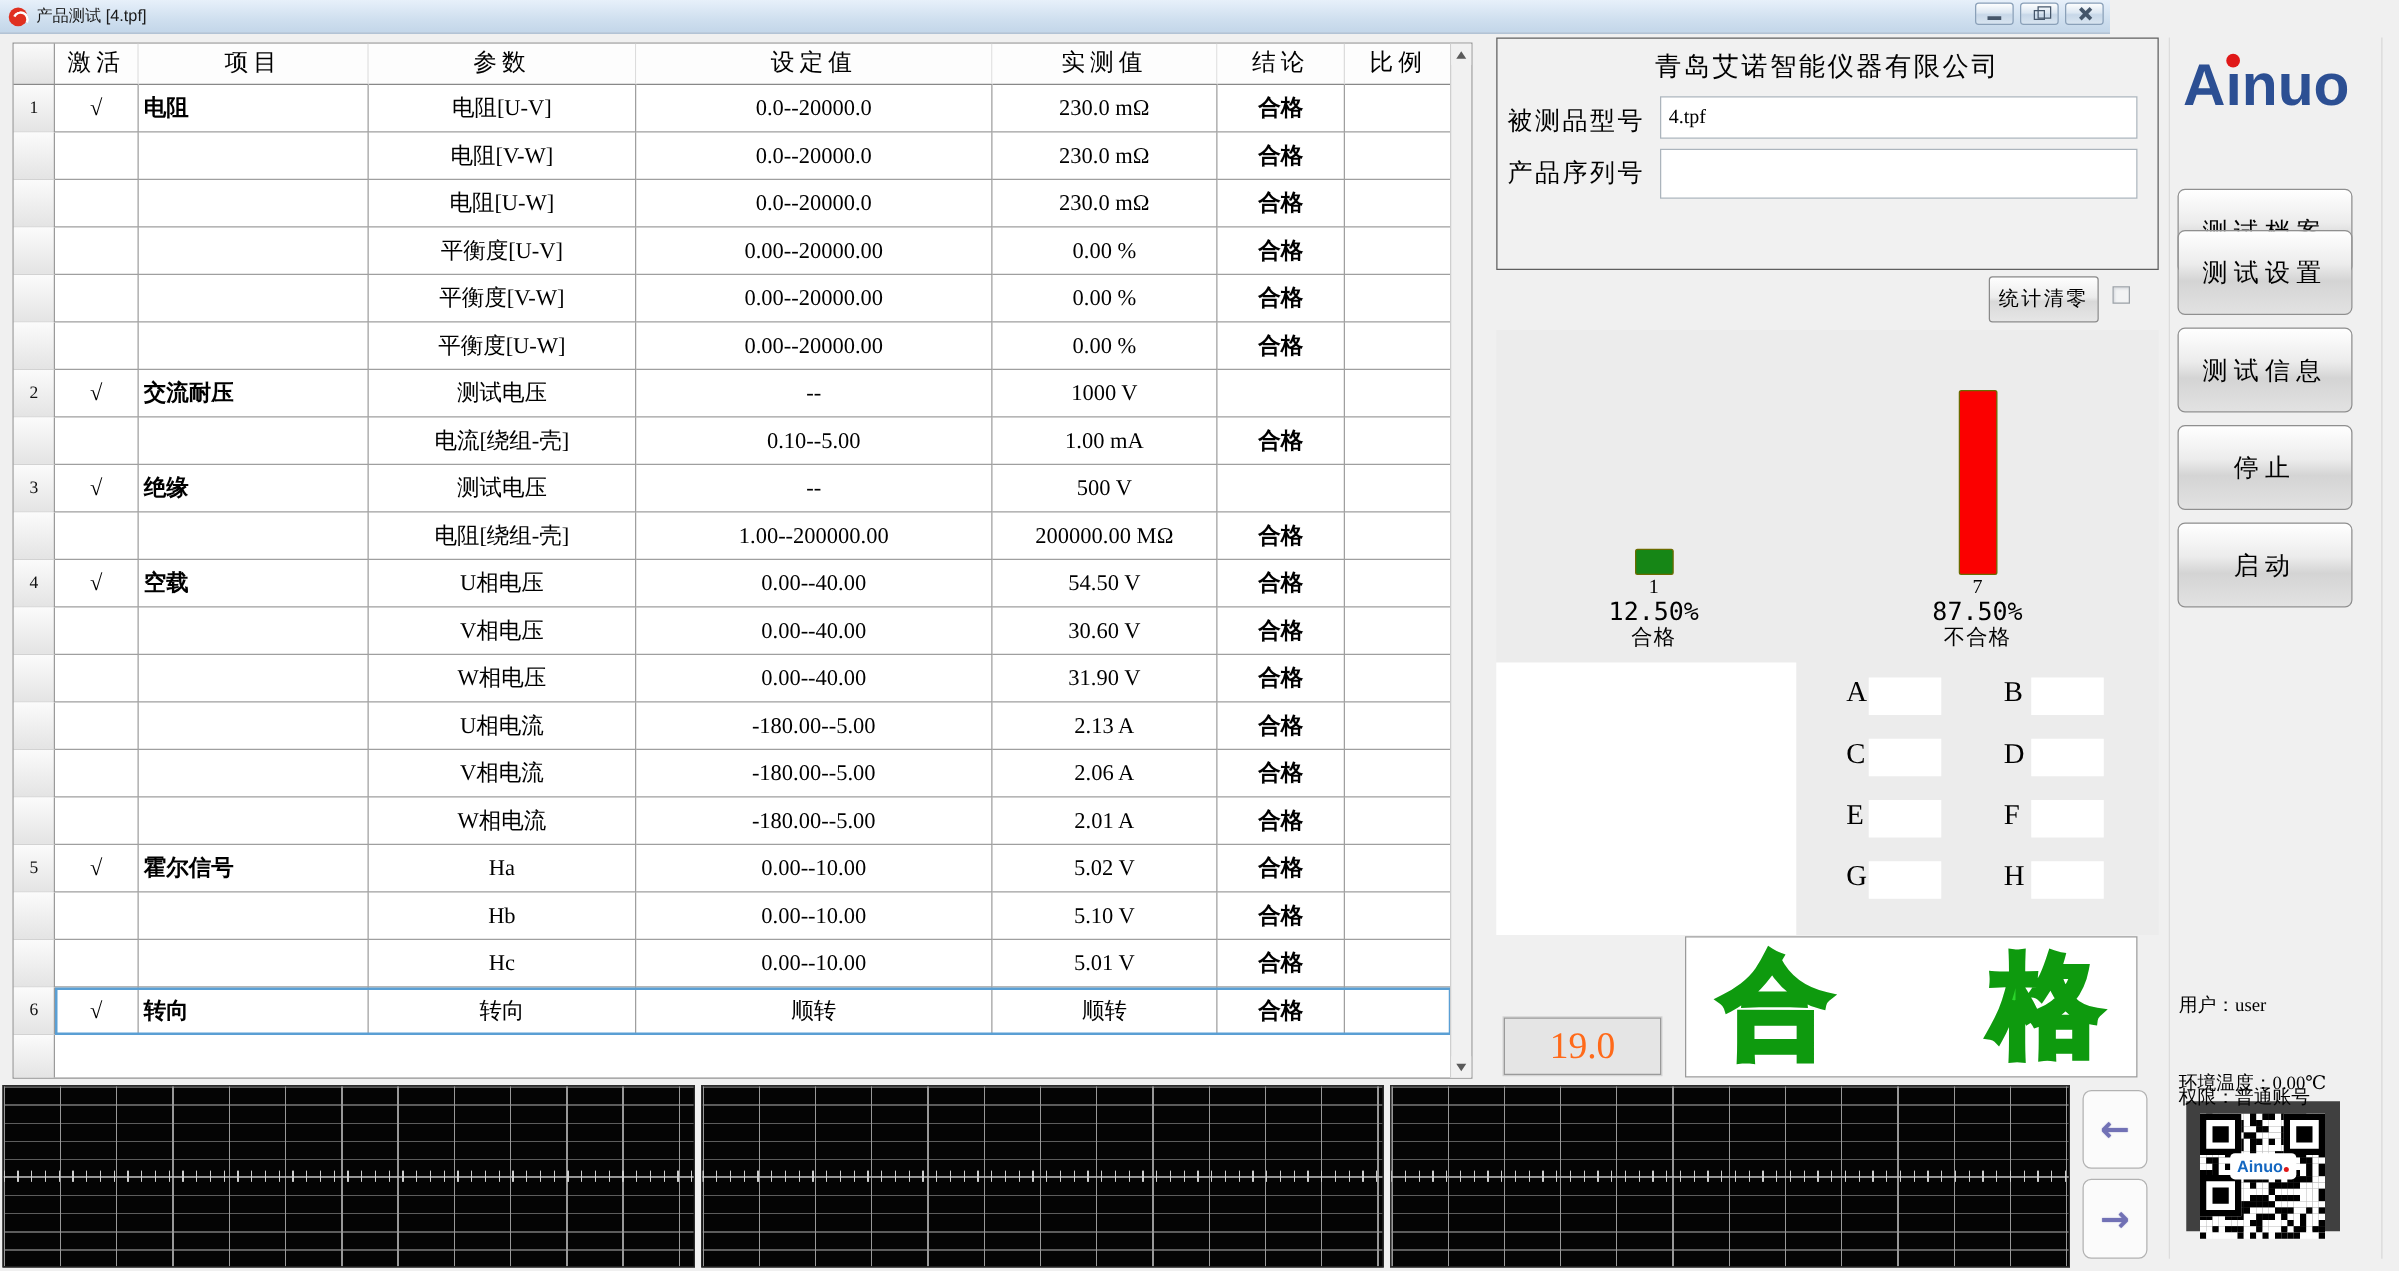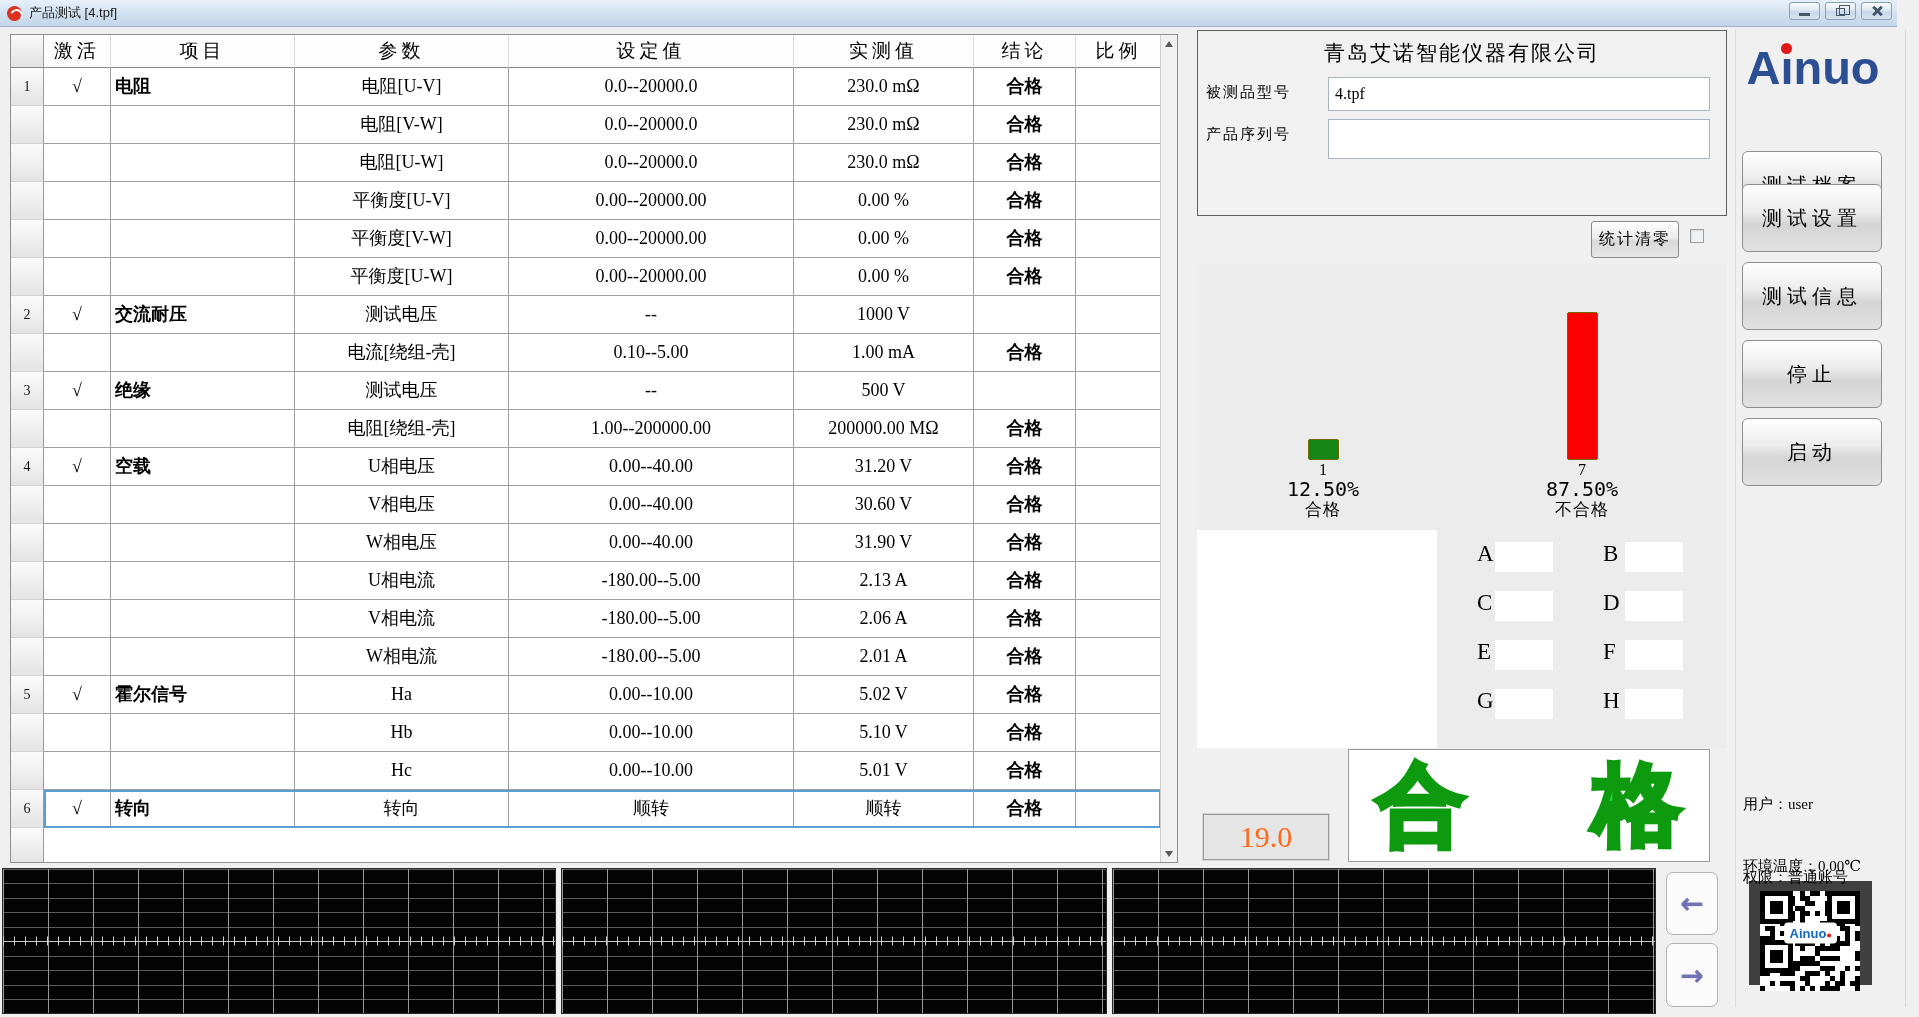--- a/index.html
+++ b/index.html
@@ -1,20 +1,20 @@
 <!DOCTYPE html>
 <html><head>
 <meta charset="utf-8">
 <style>
   * { margin:0; padding:0; box-sizing:border-box; }
   html,body { width:1919px; height:1017px; overflow:hidden; }
   body { background:#f0f0f0; font-family:"Liberation Serif","DejaVu Serif",serif; position:relative; }
 
   
-  .titlebar { position:absolute; left:0; top:0; width:1897px; height:27px;
+  .titlebar { position:absolute; left:0; top:0; width:1688px; height:27px;
     background:linear-gradient(#e7f0fa,#cfdfef 60%,#c3d6e9); border-bottom:1px solid #9db4cb;
     display:flex; align-items:center; }
   .app-icon { width:15px; height:15px; border-radius:50%; background:#e03020; margin:0 7px 0 7px; position:relative; }
   .app-icon::after { content:""; position:absolute; left:3px; top:3px; width:9px; height:9px;
     border:2px solid #fff; border-radius:50%; border-left-color:transparent; border-bottom-color:transparent; transform:rotate(-20deg); }
   .title { font-family:"Liberation Sans","DejaVu Sans",sans-serif; font-size:13px; color:#1a1a1a; }
   .winbtns { position:absolute; right:5px; top:2px; display:flex; gap:5px; }
   .winbtn { width:31px; height:18px; border:1px solid #8aa0b8; border-radius:3px;
     background:linear-gradient(#fdfefe,#dce7f2 45%,#c7d7e8 55%,#d8e4f0);
     display:flex; align-items:center; justify-content:center; cursor:default; }
@@ -50,21 +50,21 @@
   .tfiller .fnum { width:33px; background:linear-gradient(#fbfbfb,#e4e4e4); border-right:1px solid #9a9a9a; }
   .vscroll { position:absolute; right:0; top:0; bottom:0; width:17px; background:#f1f1f1; border-left:1px solid #cfcfcf; }
   .sbtn { position:absolute; left:0; width:16px; height:17px; background:#f1f1f1; display:flex; align-items:center; justify-content:center; }
   .sbtn.up { top:0; } .sbtn.down { bottom:0; }
   .tri-up { width:0; height:0; border-left:4px solid transparent; border-right:4px solid transparent; border-bottom:6px solid #5a5a5a; }
   .tri-down { width:0; height:0; border-left:4px solid transparent; border-right:4px solid transparent; border-top:6px solid #5a5a5a; }
 
   
   .info-box { position:absolute; left:1197px; top:30px; width:530px; height:186px; border:1px solid #5f5f5f; background:#f1f1f1; }
   .company { text-align:center; font-size:21px; color:#000; margin-top:8px; letter-spacing:2px; }
-  .f-label { position:absolute; left:8px; font-size:15px; color:#000; letter-spacing:2px; }
+  .f-label { position:absolute; left:8px; font-size:20px; color:#000; letter-spacing:2px; }
   .f-input { position:absolute; left:130px; width:382px; background:#fff; border:1px solid #abb4bc;
     font-size:16px; font-family:inherit; padding:0 6px; color:#000; }
   .lbl-model { top:52px; } .inp-model { top:46px; height:34px; }
   .lbl-serial { top:94px; } .inp-serial { top:88px; height:40px; }
 
   .clear-btn { position:absolute; left:1591px; top:221px; width:88px; height:37px; border:1px solid #8a8a8a; border-radius:3px;
     background:linear-gradient(#fefefe,#ececec 45%,#d9d9d9 55%,#e6e6e6); font-size:16px; font-family:inherit;
     letter-spacing:2px; color:#000; }
   .clear-chk { position:absolute; left:1690px; top:229px; width:14px; height:14px; background:#f2f3f4; border:1px solid #9aa0a6; box-shadow:inset 1px 1px 2px #d7dade; }
 
@@ -290,21 +290,21 @@
     </div>
   </div>
 
   <div class="trow">
     <div class="cell c-num">4</div>
     <div class="row-body">
       <div class="cell c-act">√</div>
       <div class="cell c-item">空载</div>
       <div class="cell c-param">U相电压</div>
       <div class="cell c-set">0.00--40.00</div>
-      <div class="cell c-meas">31.20 V</div>
+      <div class="cell c-meas">54.50 V</div>
       <div class="cell c-res">合格</div>
       <div class="cell c-ratio" style="border-right:none;"></div>
     </div>
   </div>
 
   <div class="trow">
     <div class="cell c-num"></div>
     <div class="row-body">
       <div class="cell c-act"></div>
       <div class="cell c-item"></div>

